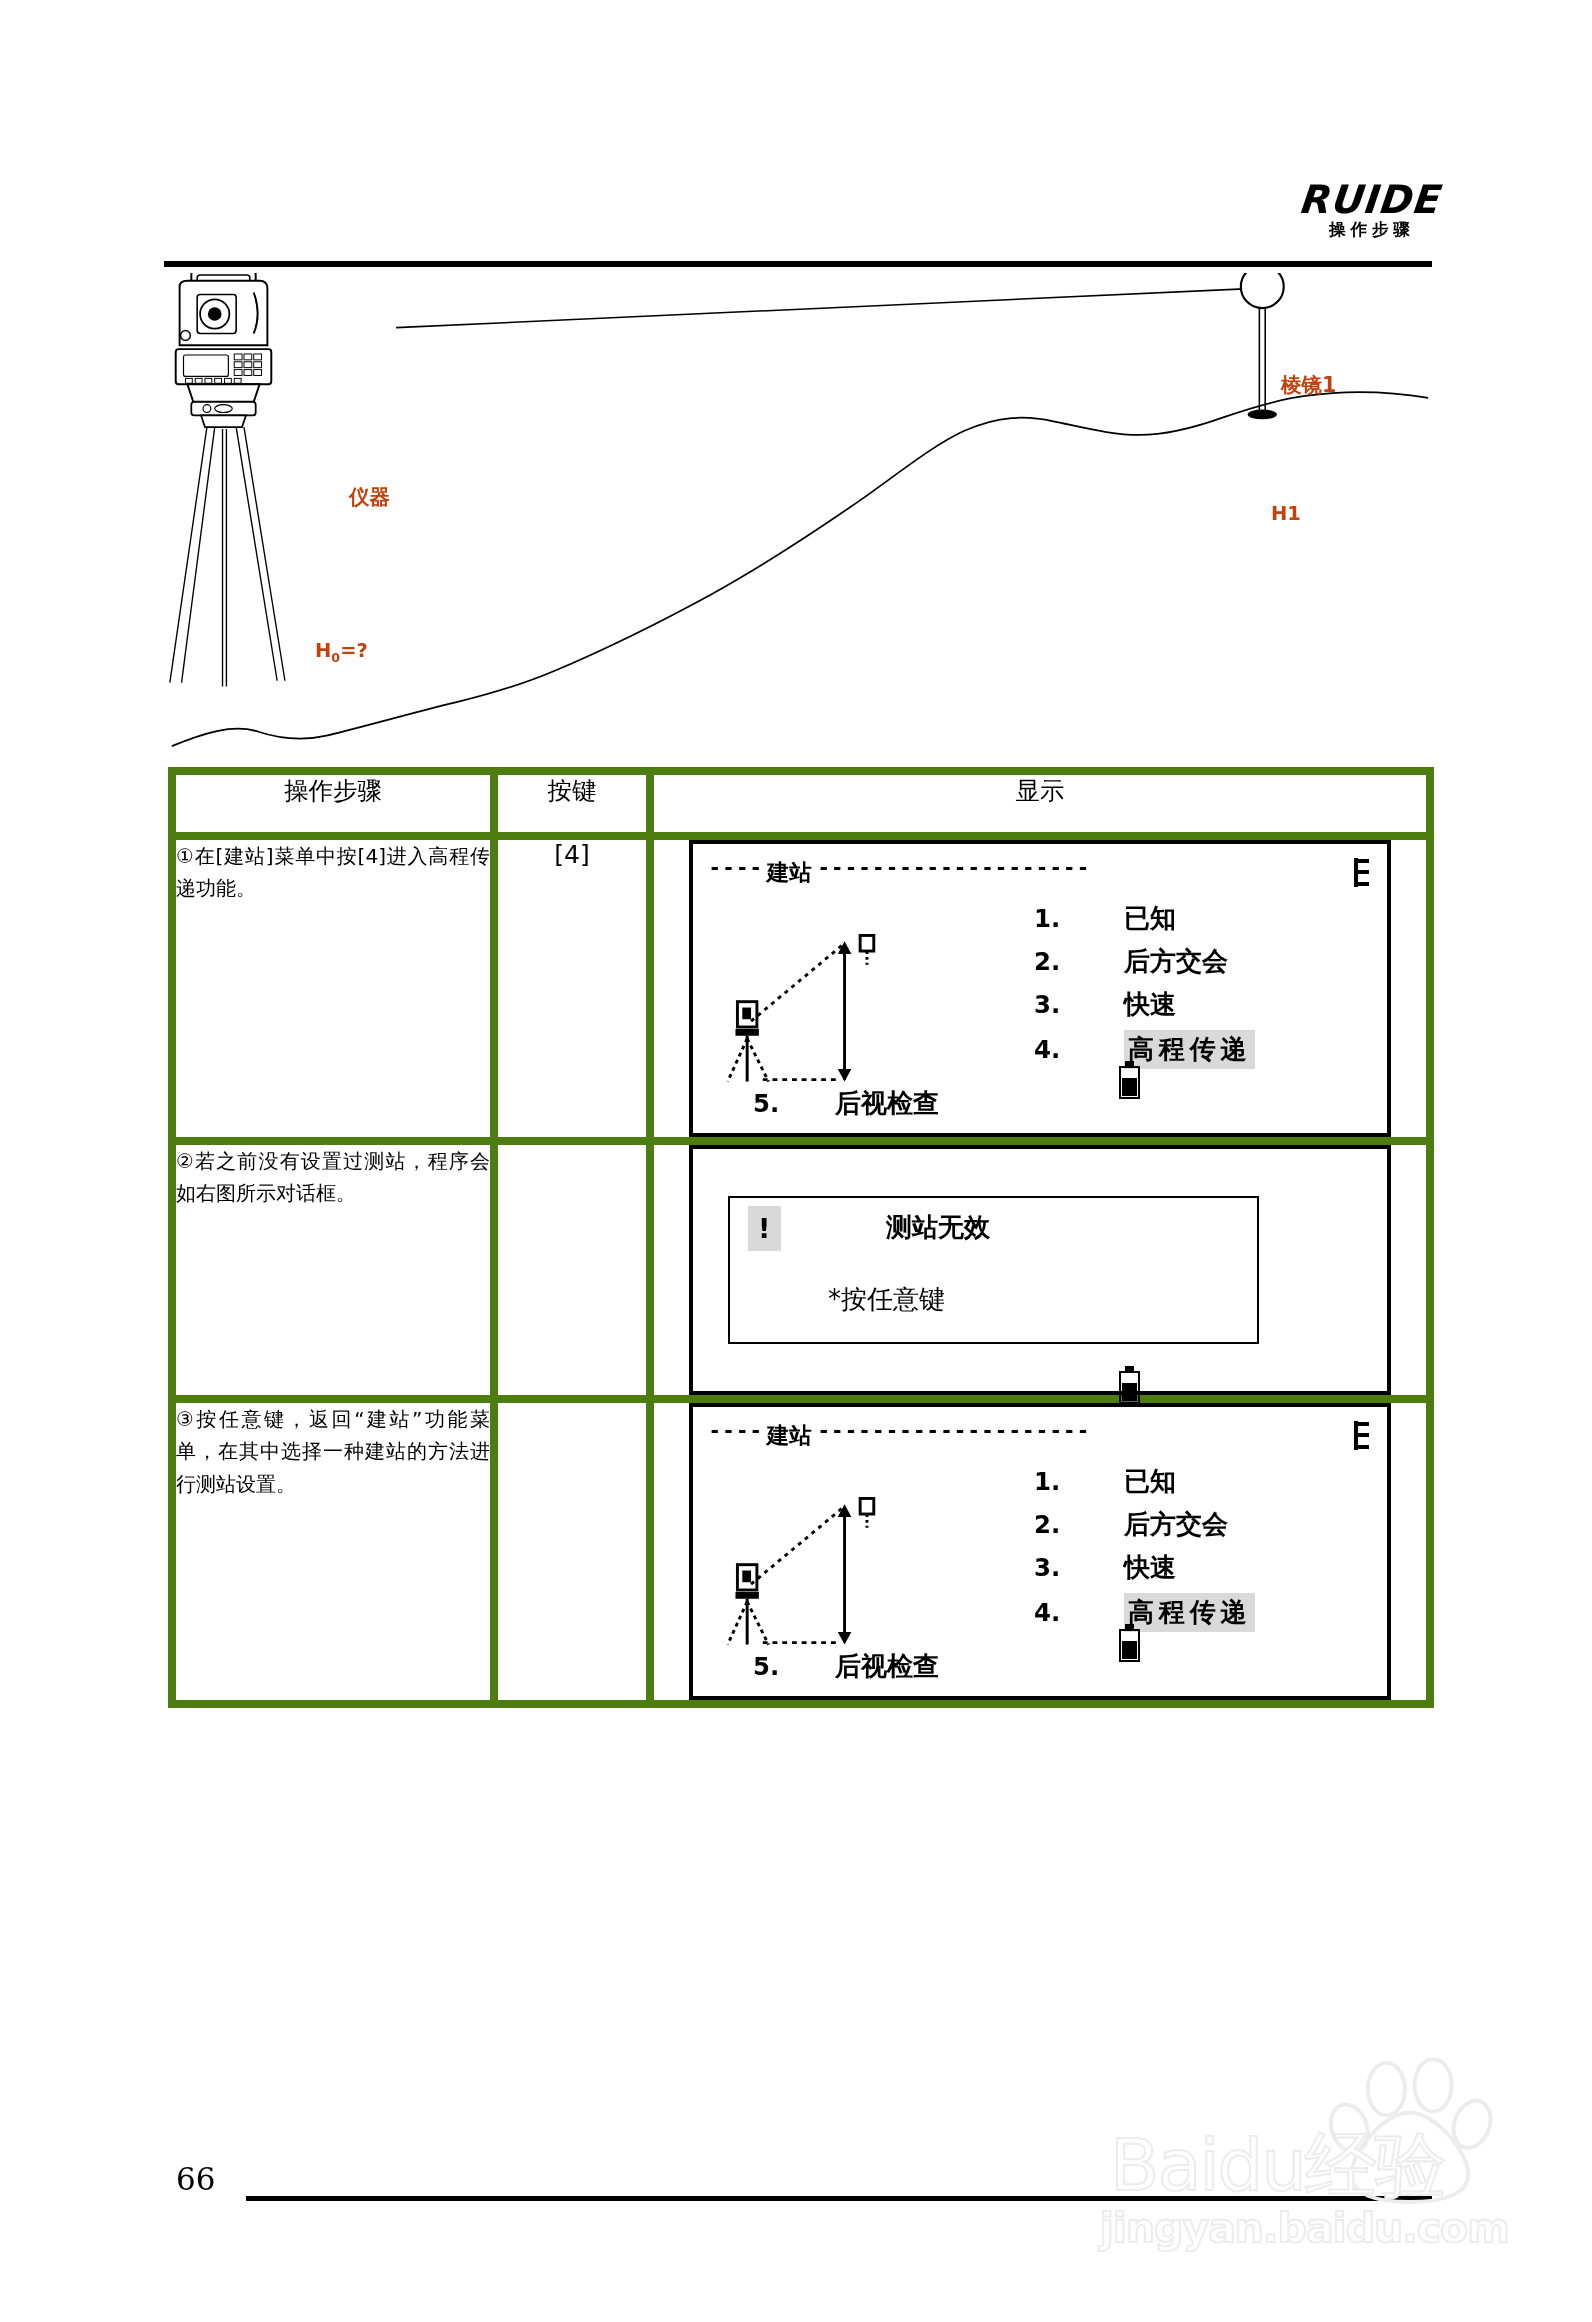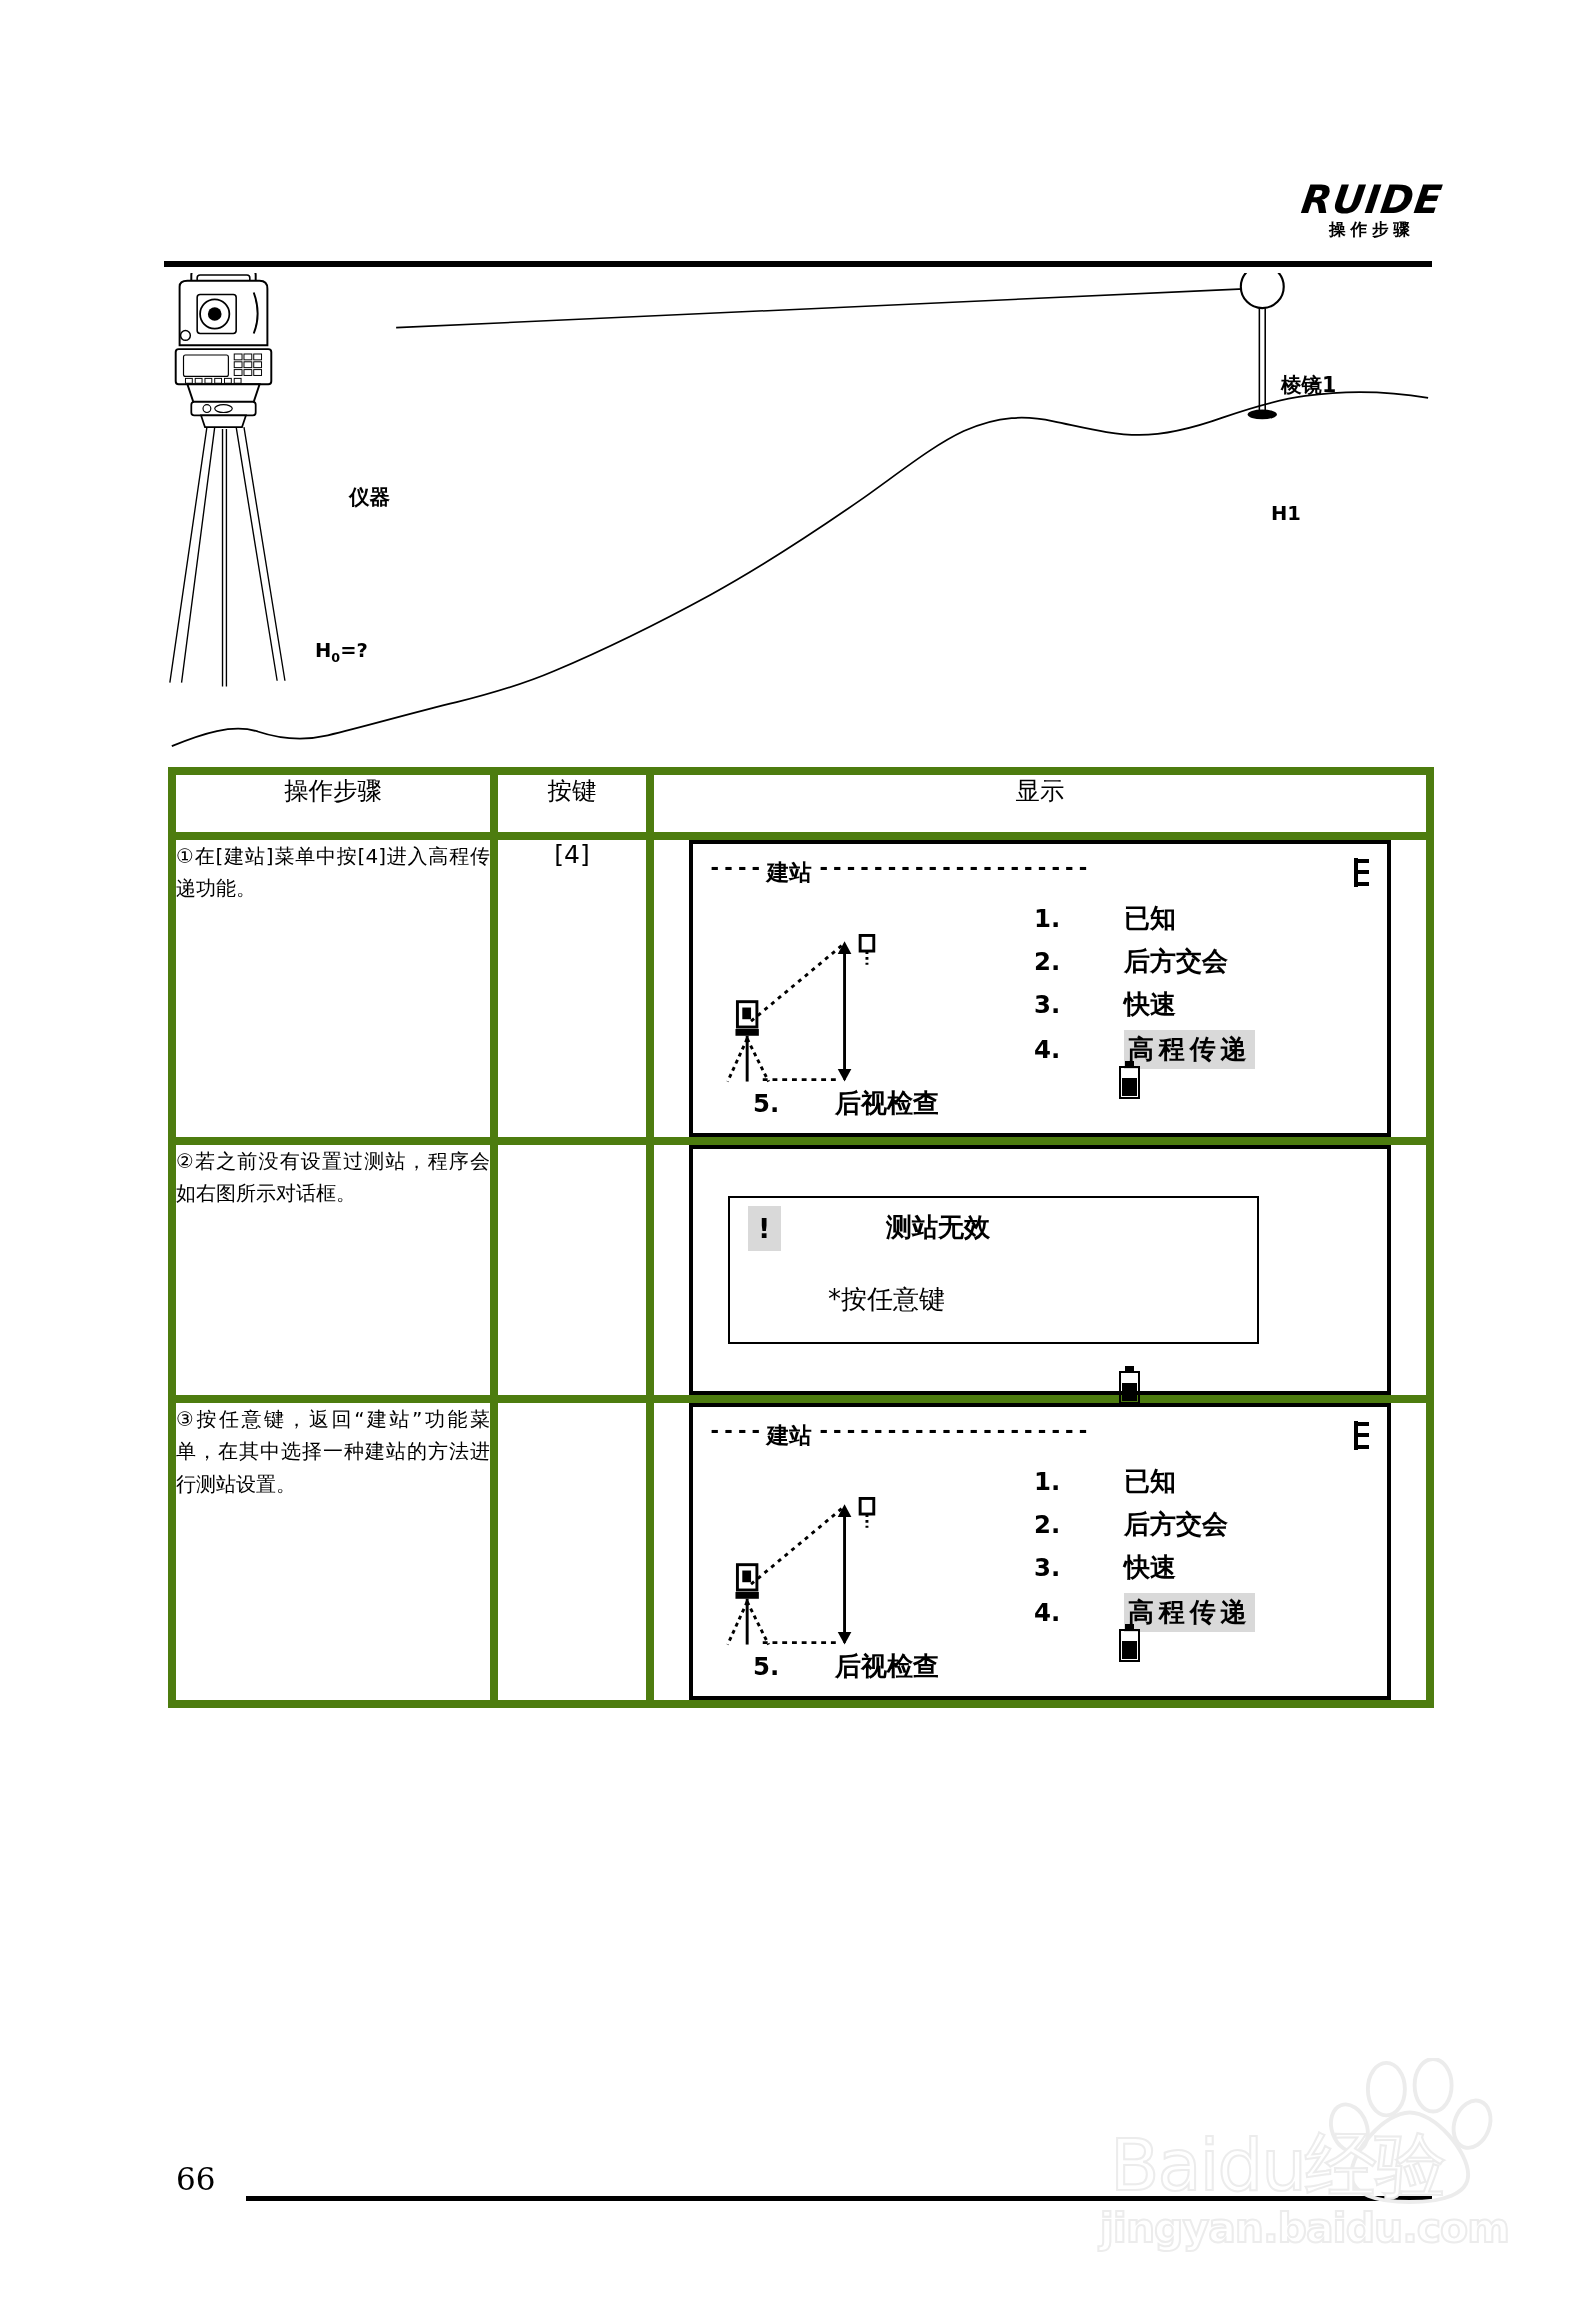--- a/index.html
+++ b/index.html
@@ -18,21 +18,21 @@
     line-height:1;transform:skewX(-8deg);
   }
   .logo-cn{
     font-size:16.6px;font-weight:700;letter-spacing:4.9px;margin-top:2.9px;line-height:1;
   }
   .header-rule{position:absolute;left:164px;top:261px;width:1268px;height:5.9px;background:#000;}
 
   
   .figure{position:absolute;left:164px;top:273px;width:1268px;height:478px;}
   .figure svg{display:block;}
-  .fig-label{position:absolute;font-weight:700;color:#000000;}
+  .fig-label{position:absolute;font-weight:700;color:#c2410c;}
   .lbl-instrument{left:185px;top:210px;font-size:20.5px;}
   .lbl-prism{left:1117px;top:98px;font-size:20.5px;}
   .lbl-h1{left:1107px;top:229px;font-size:19.5px;font-family:"DejaVu Sans",sans-serif;}
   .lbl-h0{left:151px;top:366px;font-size:19.5px;font-family:"DejaVu Sans",sans-serif;}
   .lbl-h0 sub{font-size:12.7px;}
 
   
   .tbl{
     position:absolute;left:168px;top:767px;width:1258px;
     border-collapse:collapse;table-layout:fixed;

